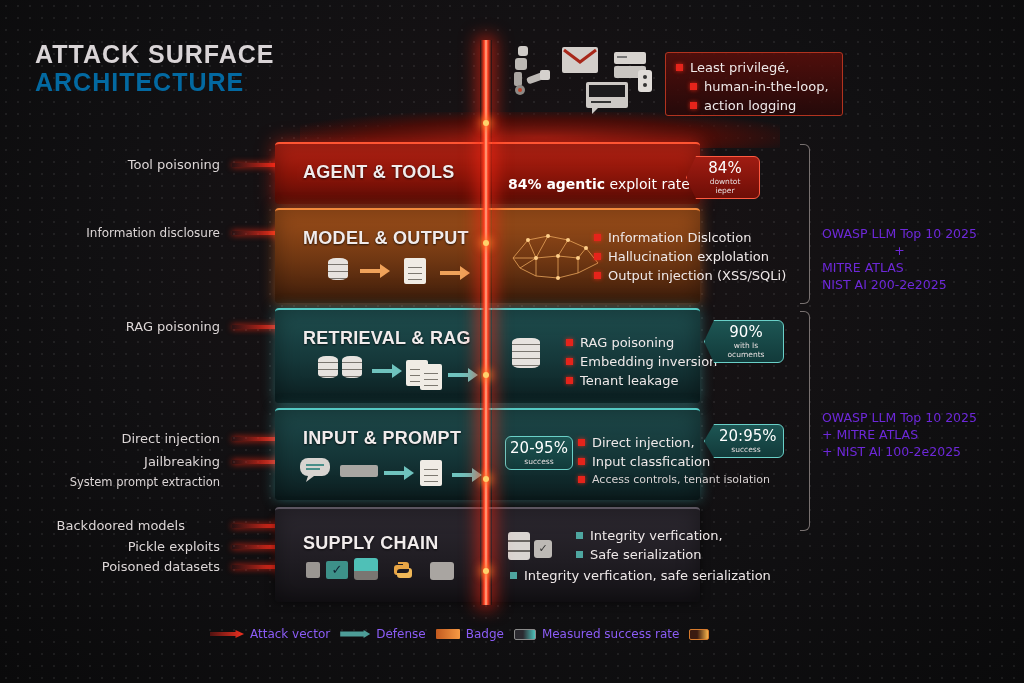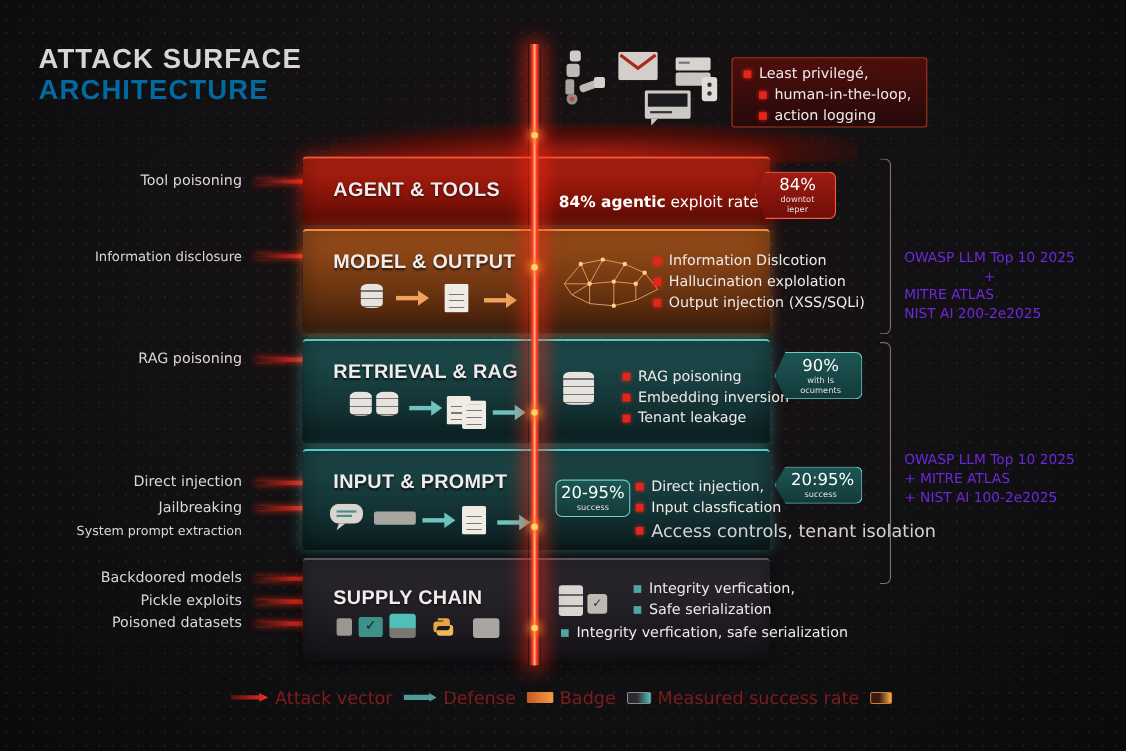--- a/index.html
+++ b/index.html
@@ -97,21 +97,21 @@
     background: #ffd26b; box-shadow: 0 0 8px 3px rgba(255,120,40,0.9); z-index: 6; }
 
   
   .bullets { position: absolute; font-size: 13px; color: #efe9e9; z-index: 4; }
   .bullets li { list-style: none; display: flex; align-items: center; margin-bottom: 4px; white-space: nowrap; }
   .bullets li::before {
     content: ""; width: 7px; height: 7px; background: #e5241b; margin-right: 7px;
     box-shadow: 0 0 4px rgba(255,40,20,0.8); flex: none;
   }
   .bullets.teal li::before { background: #4ea6a0; box-shadow: none; }
-  .bullets .sm { font-size: 16px; color: #d8d2d2; }
+  .bullets .sm { font-size: 11px; color: #d8d2d2; }
 
   
   .badge {
     position: absolute; z-index: 4;
     border-radius: 6px; padding: 3px 10px 3px 14px; text-align: center;
     clip-path: polygon(10px 0, 100% 0, 100% 100%, 10px 100%, 0 50%);
   }
   .badge .v { font-weight: 400; font-size: 15px; color: #fff; line-height: 17px; }
   .badge .s { font-size: 7.5px; color: #e5dede; line-height: 9px; }
   .badge.red { background: linear-gradient(180deg, #a01c12, #6e0e07); border: 1px solid #ff5a40; }
@@ -148,21 +148,21 @@
   .brace {
     position: absolute; width: 10px; border: 1px solid #77706f; border-left: none; border-radius: 0 6px 6px 0;
   }
   .ref { position: absolute; font-size: 12.5px; color: #6d28d9; line-height: 17px; white-space: nowrap; margin-top: 11px; }
   .ref .center { display: block; text-align: center; }
 
   
   .legend {
     position: absolute; left: 210px; top: 622px; height: 24px;
     display: flex; align-items: center; gap: 10px;
-    font-size: 16px; color: #7f1d1d;
+    font-size: 12px; color: #8b5cf6;
   }
   .legend .sw { display: inline-block; vertical-align: middle; margin-right: 6px; }
   .sw-attack { width: 34px; height: 8px; background: linear-gradient(90deg, rgba(230,30,20,0.3), #f23020);
     clip-path: polygon(0 25%, 75% 25%, 75% 0, 100% 50%, 75% 100%, 75% 75%, 0 75%); }
   .sw-def { width: 30px; height: 8px; background: #4d9c97;
     clip-path: polygon(0 20%, 78% 20%, 78% 0, 100% 50%, 78% 100%, 78% 80%, 0 80%); }
   .sw-badge { width: 24px; height: 10px; background: linear-gradient(90deg, #c25a1f, #f79a44); border-radius: 1px; }
   .sw-rate { width: 22px; height: 11px; background: linear-gradient(90deg, #2b2a30 40%, #4ec1ba); border: 1px solid #8a8a8a; border-radius: 2px; }
   .sw-end { width: 20px; height: 11px; background: linear-gradient(90deg, #3a1a10 40%, #f5b14a); border: 1px solid #d67a2c; border-radius: 2px; }
   .legend .item { display: flex; align-items: center; }
@@ -252,21 +252,21 @@
   <div class="atk" style="top:14px;">
       <span>Jailbreaking</span>
       <span class="arrow"></span>
     </div>
   <div class="atk small" style="top:35px;">
       <span>System prompt extraction</span>
       <span class="arrow"></span>
     </div>
 </div>
 <div class="atk-wrap" style="top:527px;">
-  <div class="atk" style="top:-9px;">
+  <div class="atk" style="top:-9px;gap:35px;">
       <span>Backdoored models</span>
       <span class="arrow"></span>
     </div>
   <div class="atk" style="top:12px;">
       <span>Pickle exploits</span>
       <span class="arrow"></span>
     </div>
   <div class="atk" style="top:32px;">
       <span>Poisoned datasets</span>
       <span class="arrow"></span>

